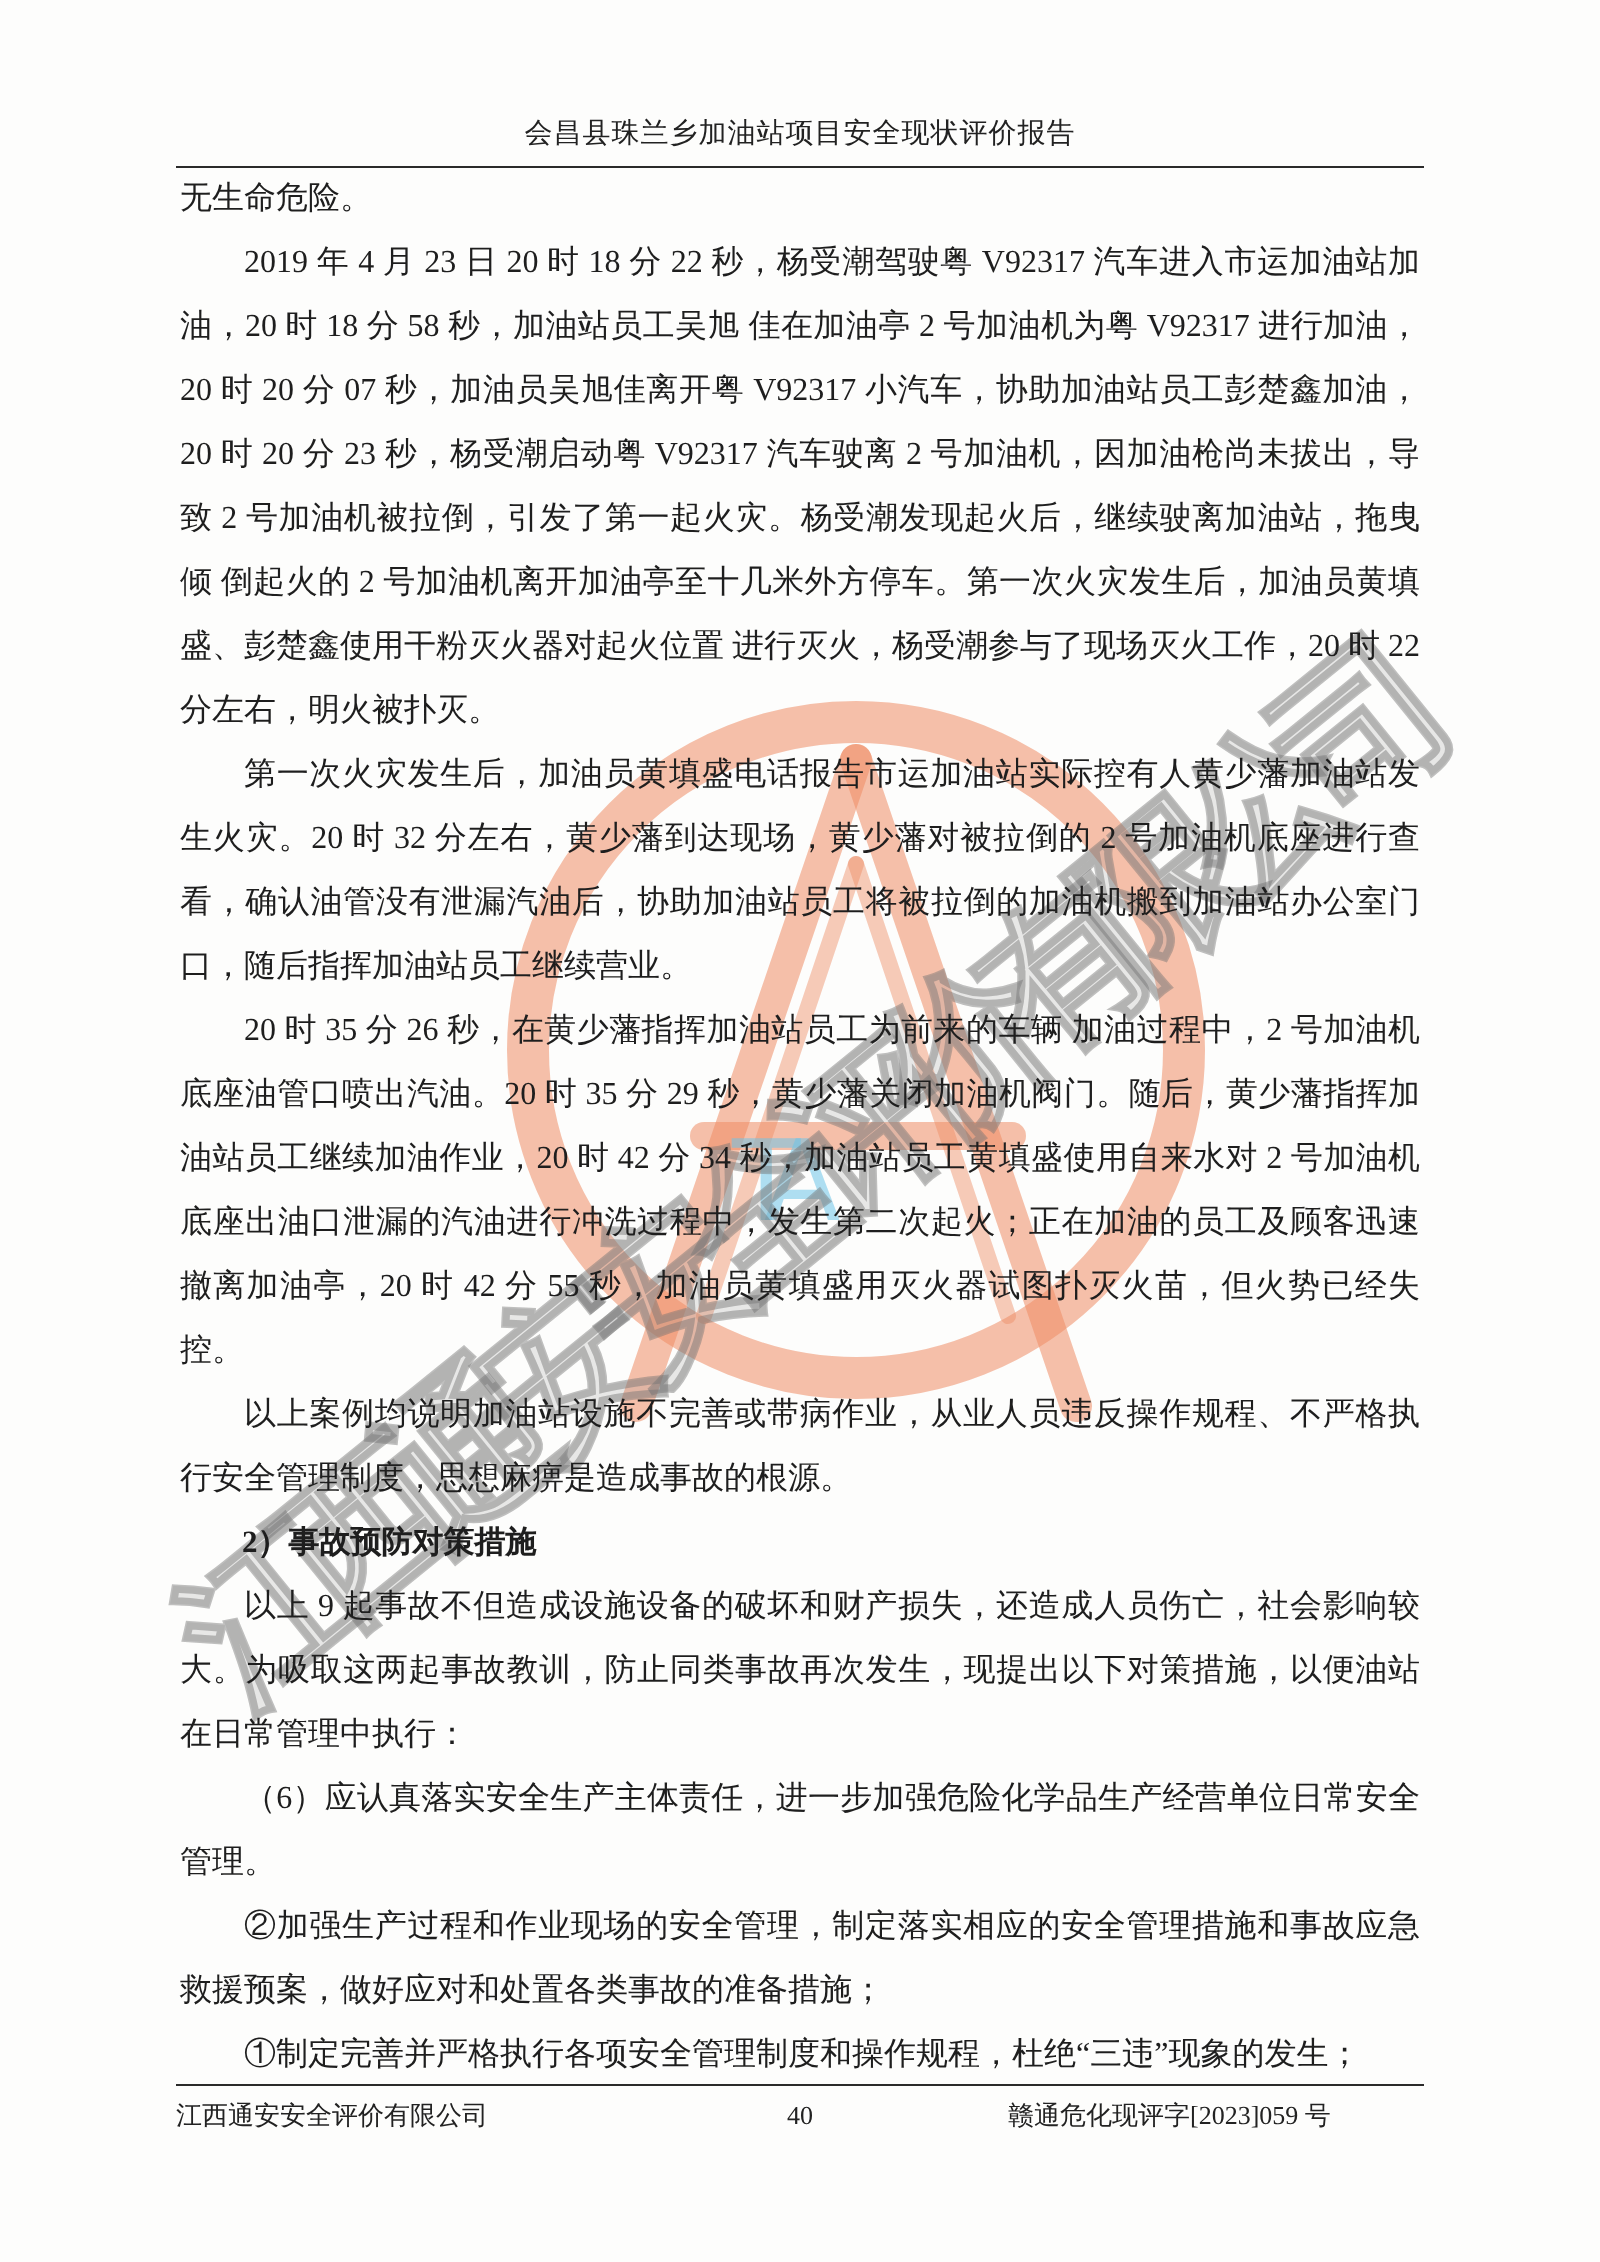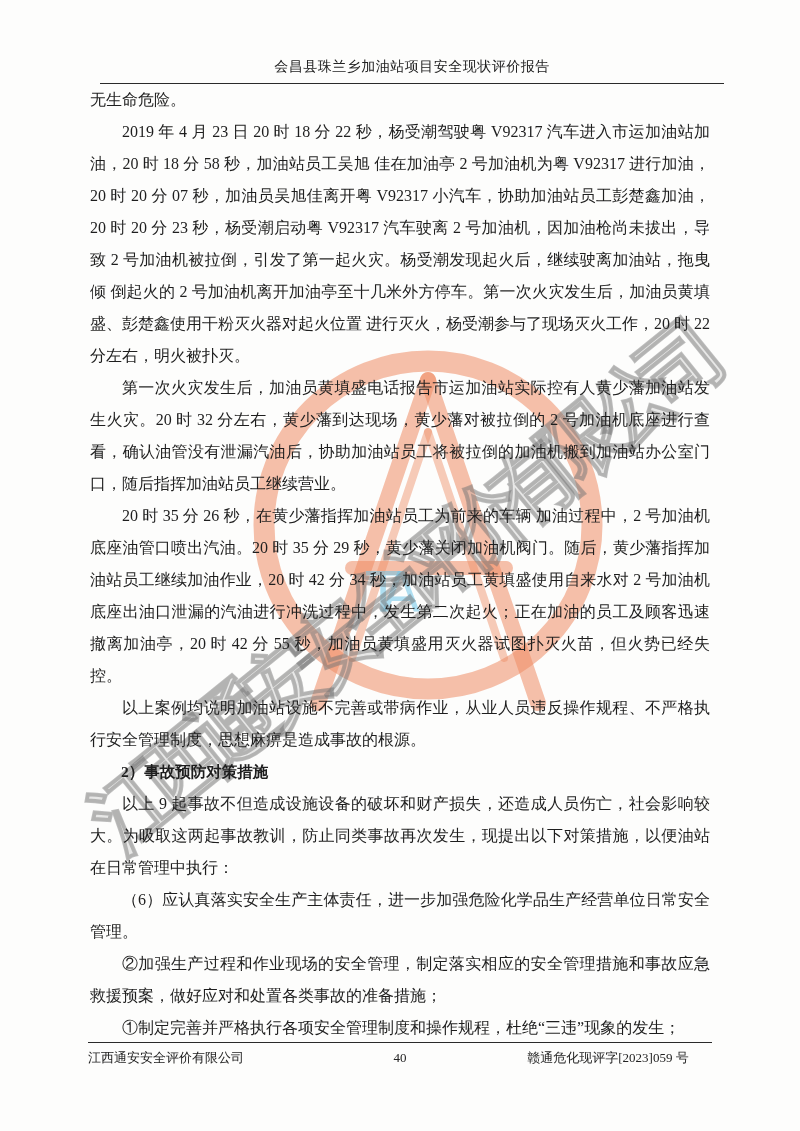--- a/index.html
+++ b/index.html
@@ -4,21 +4,21 @@
 <style>
   html,body{margin:0;padding:0;background:#ffffff;}
   .page{
     position:relative;width:800px;height:1131px;background:#fdfdfc;
     overflow:hidden;
     font-family:"Liberation Serif","DejaVu Serif",serif;
     color:#1e1e1e;
   }
   
   .header{
-    position:absolute;left:100px;top:58px;width:624px;
+    position:absolute;left:88px;top:58px;width:624px;
     text-align:center;font-size:14px;letter-spacing:.5px;
     padding-bottom:7px;border-bottom:1.5px solid #2a2a2a;
     color:#222;
   }
   
   .content{
     position:absolute;left:90px;top:84px;width:620px;
     font-size:16px;line-height:32px;text-align:justify;
     z-index:3;
   }
@@ -57,21 +57,21 @@
   }
   
   .footer{
     position:absolute;left:88px;top:1042px;width:624px;
     border-top:1.5px solid #2a2a2a;padding-top:6px;
     display:flex;align-items:baseline;
     font-size:13px;color:#222;z-index:3;
   }
   .footer .f-left{flex:1;text-align:left;}
   .footer .f-center{flex:1;text-align:center;}
-  .footer .f-right{flex:1;text-align:center;}
+  .footer .f-right{flex:1;text-align:left;}
 </style>
 </head>
 <body>
 
 <div class="page">
 
   <div class="watermark">
 
     <svg class="wm-logo-svg" width="380" height="380" viewBox="0 0 380 380">
       <circle cx="188" cy="185" r="164" fill="none" stroke="rgba(238,140,100,0.55)" stroke-width="21"></circle>

